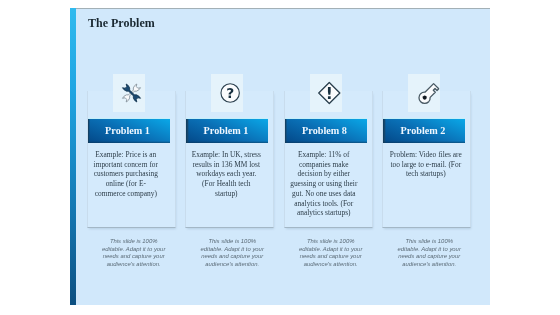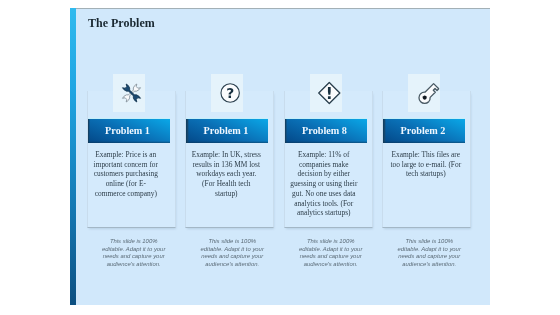--- a/index.html
+++ b/index.html
@@ -88,16 +88,16 @@
      <g transform="translate(4,3) rotate(-45 32 32)">
        <path d="M20 18 A14 14 0 1 0 20 46 A14 14 0 0 0 30 41 L48 41 L48 34 L54 34 L54 41 L60 41 L60 23 L30 23 A14 14 0 0 0 20 18 Z" fill="#fafbfc" stroke="#485963" stroke-width="3.2" stroke-linejoin="round"></path>
        <circle cx="20" cy="32" r="5" fill="#111820"></circle>
      </g>
    </svg></span>
       </div>
    <div class="banner-hilite" style="left:383px"></div>
    <div class="banner" style="left:383px">
         <span>Problem 2</span>
       </div>
-   <div class="body" style="left:388.3px;width:75px">Example: This files are too large to e-mail. (For tech startups)</div>
+   <div class="body" style="left:388.3px;width:75px">Problem: Video files are too large to e-mail. (For tech startups)</div>
    <div class="foot" style="left:394.7px">This slide is 100% editable. Adapt it to your needs and capture your audience's attention.</div>
     </div>
 </div>
 
 </body></html>

